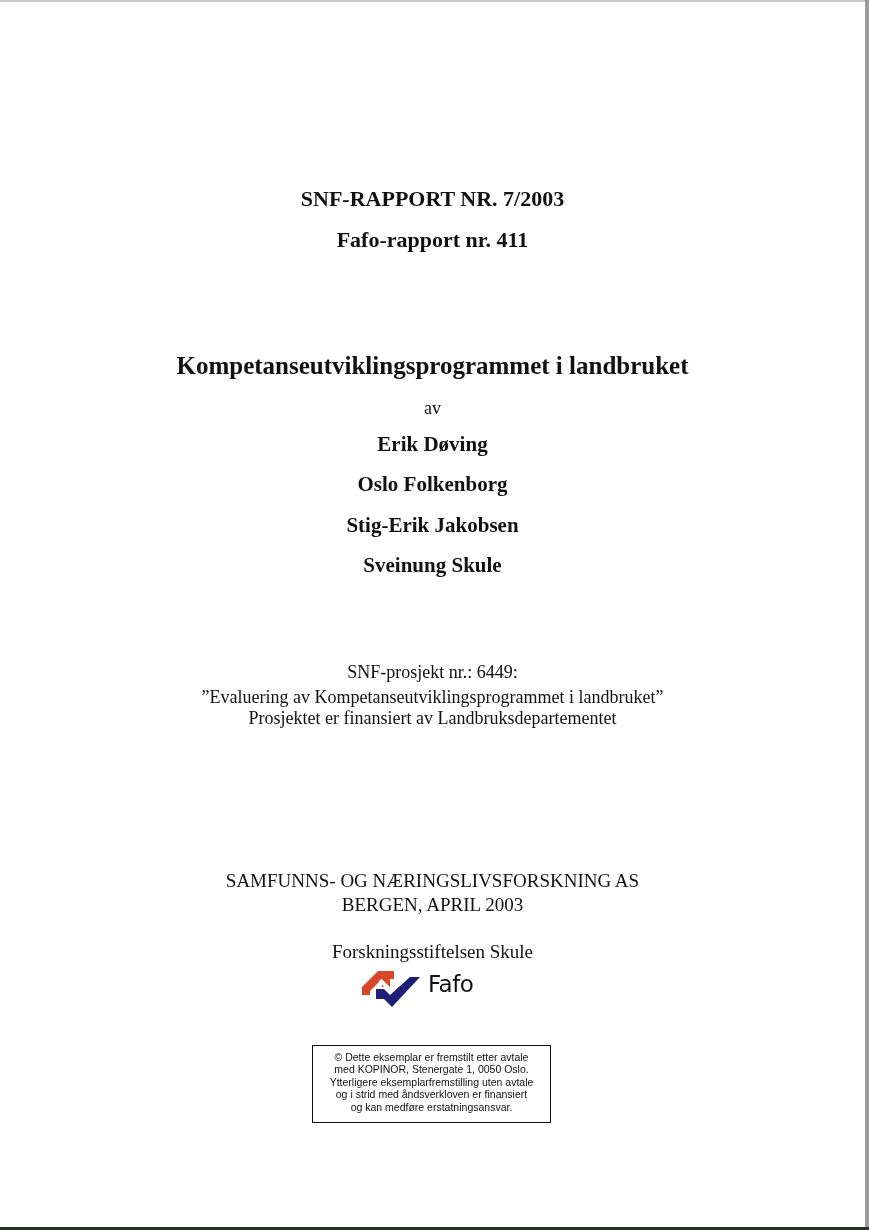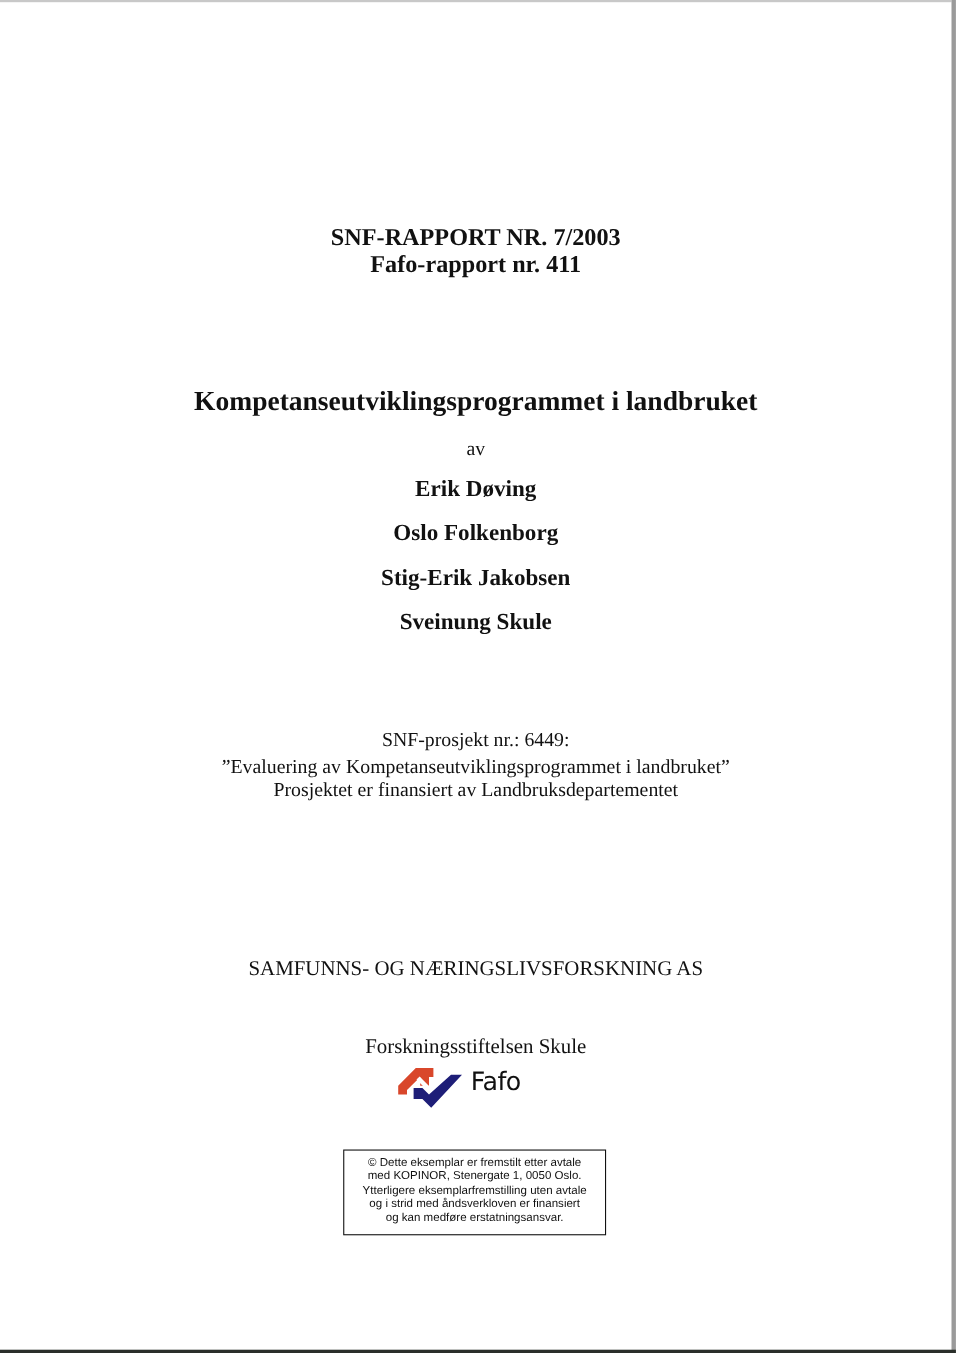--- a/index.html
+++ b/index.html
@@ -11,21 +11,21 @@
   }
   .page {
     position: absolute; left: 0; top: 0; width: 865px; height: 1226px;
     background: #ffffff;
     border-top: 2px solid #c8c8c8;
   }
   .right-edge { position: absolute; right: 0; top: 0; width: 4px; height: 1230px; background: #9a9a9a; }
   .bottom-edge { position: absolute; left: 0; bottom: 0; width: 869px; height: 3px; background: #2a2f2a; }
   .line { position: absolute; left: 0; width: 865px; text-align: center; white-space: nowrap; }
   .b { font-weight: bold; }
-  .report-nr { top: 184px; font-size: 22px; margin-top: 17px; }
+  .report-nr { top: 184px; font-size: 22px; }
   .fafo-nr { top: 225px; font-size: 22px; }
   .title1 { top: 305px; font-size: 25px; }
   .title2 { top: 350px; font-size: 25px; }
   .av { top: 396px; font-size: 18px; font-weight: normal; }
   .author { font-size: 21px; }
   .a0 { top: 430px; } .a1 { top: 470px; } .a2 { top: 511px; } .a3 { top: 551px; }
   .proj { font-size: 18px; }
   .p0 { top: 660px; } .p1 { top: 685px; } .p2 { top: 706px; }
   .inst { font-size: 19px; }
   .i0 { top: 868px; } .i1 { top: 892px; }
@@ -57,20 +57,21 @@
   <div class="line b author a0">Erik Døving</div>
   <div class="line b author a1">Oslo Folkenborg</div>
   <div class="line b author a2">Stig-Erik Jakobsen</div>
   <div class="line b author a3">Sveinung Skule</div>
 
   <div class="line proj p0">SNF-prosjekt nr.: 6449:</div>
   <div class="line proj p1">”Evaluering av Kompetanseutviklingsprogrammet i landbruket”</div>
   <div class="line proj p2">Prosjektet er finansiert av Landbruksdepartementet</div>
 
   <div class="line inst i0">SAMFUNNS- OG NÆRINGSLIVSFORSKNING AS</div>
+  <div class="line inst i1">BERGEN, APRIL 2003</div>
 
   <div class="line fafo-found">Forskningsstiftelsen Skule</div>
 
   <div class="logo">
     <svg width="64" height="46" viewBox="0 0 64 46">
       <polygon points="2,22 18,6 34,6 34,14 22,14 10,26 10,30 2,30" fill="#d9472b"></polygon>
       <polygon points="22,14 30,14 30,22 22,22" fill="#d9472b"></polygon>
       <polygon points="16,24 24,24 30,30 50,12 60,12 32,42 24,34 16,34" fill="#1e1e78"></polygon>
       <rect x="18" y="18" width="14" height="4" transform="rotate(45 25 20)" fill="#ffffff"></rect>
     </svg>

